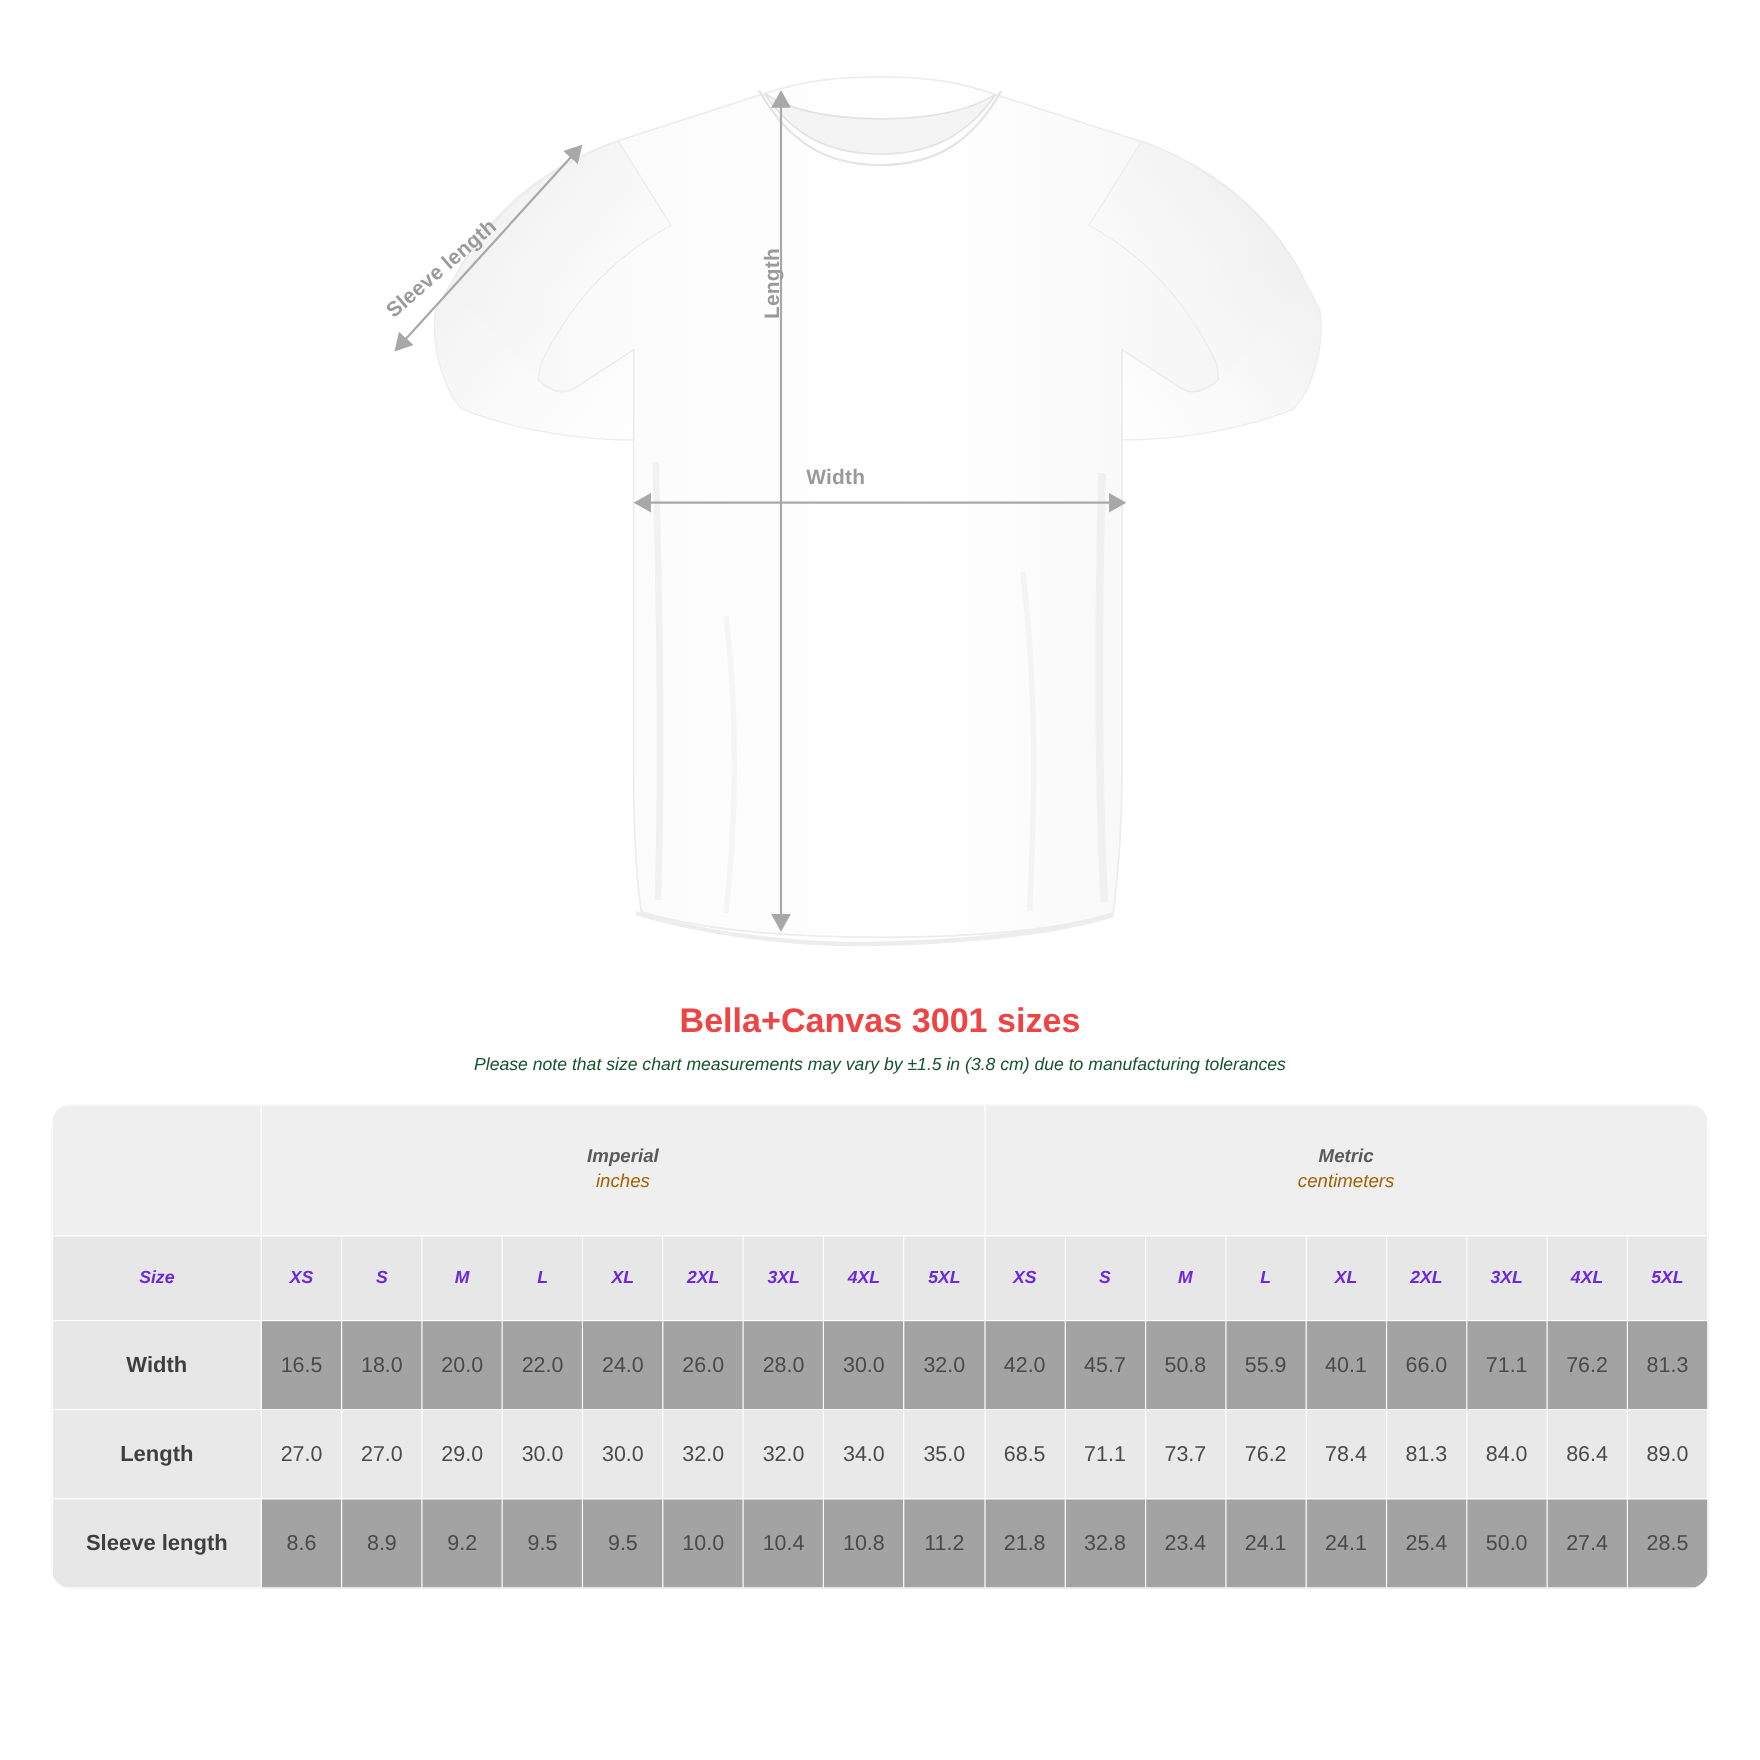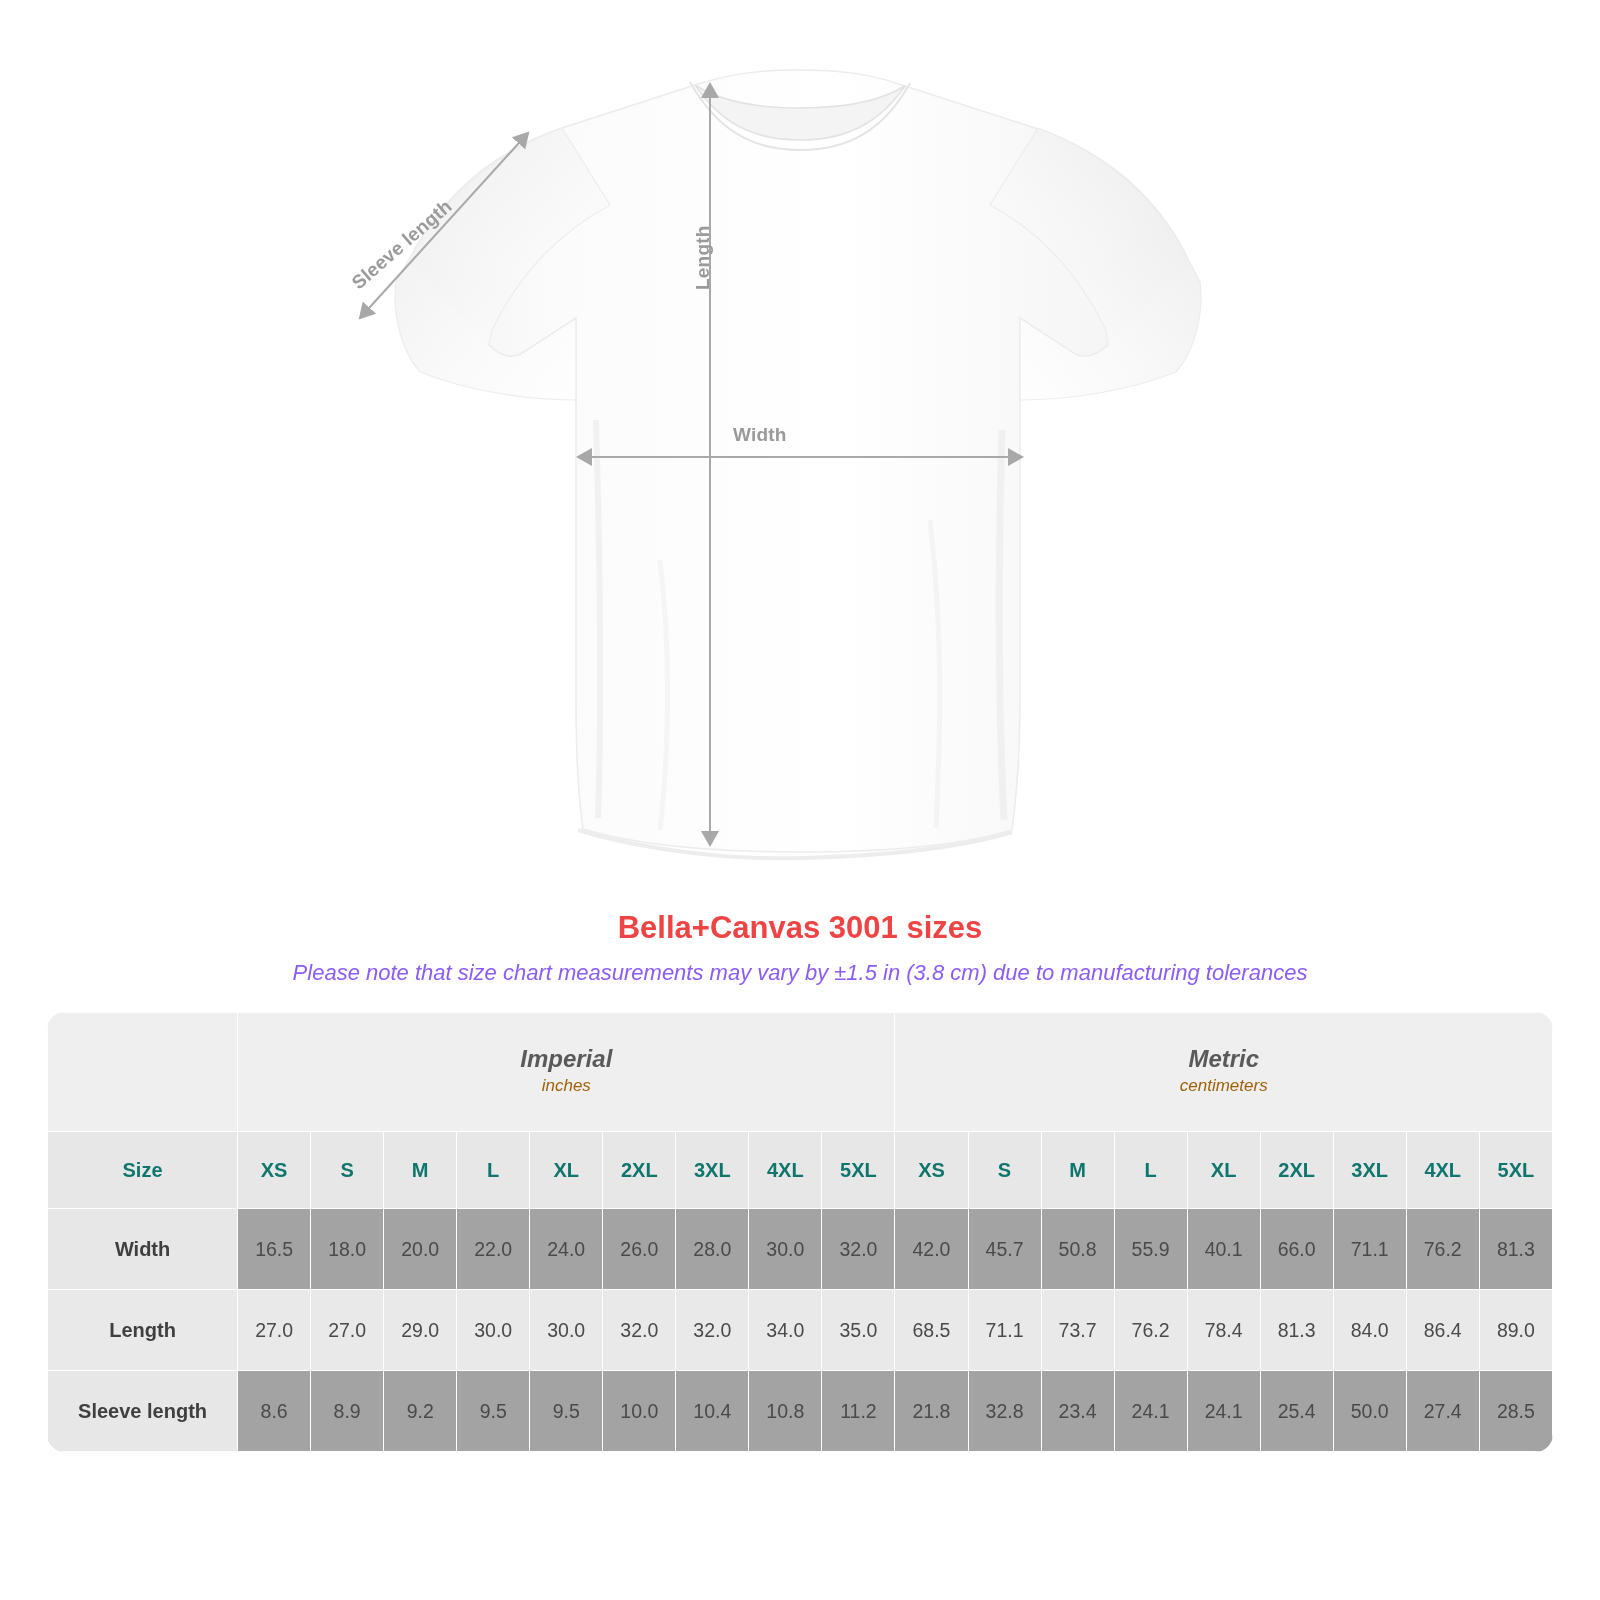--- a/index.html
+++ b/index.html
@@ -67,23 +67,23 @@
     padding-top: 10px;
     text-align: center;
   }
   .chart-title {
     font-size: 31px;
     font-weight: bold;
     color: #ef4444;
     margin: 0 0 14px 0;
   }
   .chart-note {
-    font-size: 22px;
+    font-size: 16px;
     font-style: italic;
-    color: #8b5cf6;
+    color: #14532d;
     margin: 0 0 26px 0;
   }
 
   .table-outer {
     margin: 0 auto;
     width: 1506px;
     border-radius: 18px;
     overflow: hidden;
     background: #efefef;
   }
@@ -105,43 +105,44 @@
   }
   .col-label { width: 190px; }
   .col-val { width: 73px; }
 
   .unit-head {
     height: 118px;
     background: #e7e7e7;
     border: 1px solid #ffffff;
   }
   .unit-head .unit-name {
-    font-size: 24px;
+    font-size: 17px;
     font-weight: bold;
     font-style: italic;
     color: #5a5a5a;
     line-height: 1.15;
   }
   .unit-head .unit-sub {
     font-size: 17px;
     font-style: italic;
     color: #a16207;
     line-height: 1.6;
   }
   .corner-cell {
     background: #e7e7e7;
     border: 1px solid #ffffff;
   }
 
   tr.header-row td {
     height: 76px;
     font-weight: bold;
-    font-size: 20px;
-    color: #0f766e;
+    font-size: 16px;
+    color: #6d28d9;
     background: #e7e7e7;
+    font-style: italic;
   }
   tr.data-row td {
     height: 80px;
     background: #a3a3a3;
   }
   tr.data-row td.row-label {
     font-weight: bold;
     font-size: 20px;
     color: #3f3f3f;
     background: #e7e7e7;

